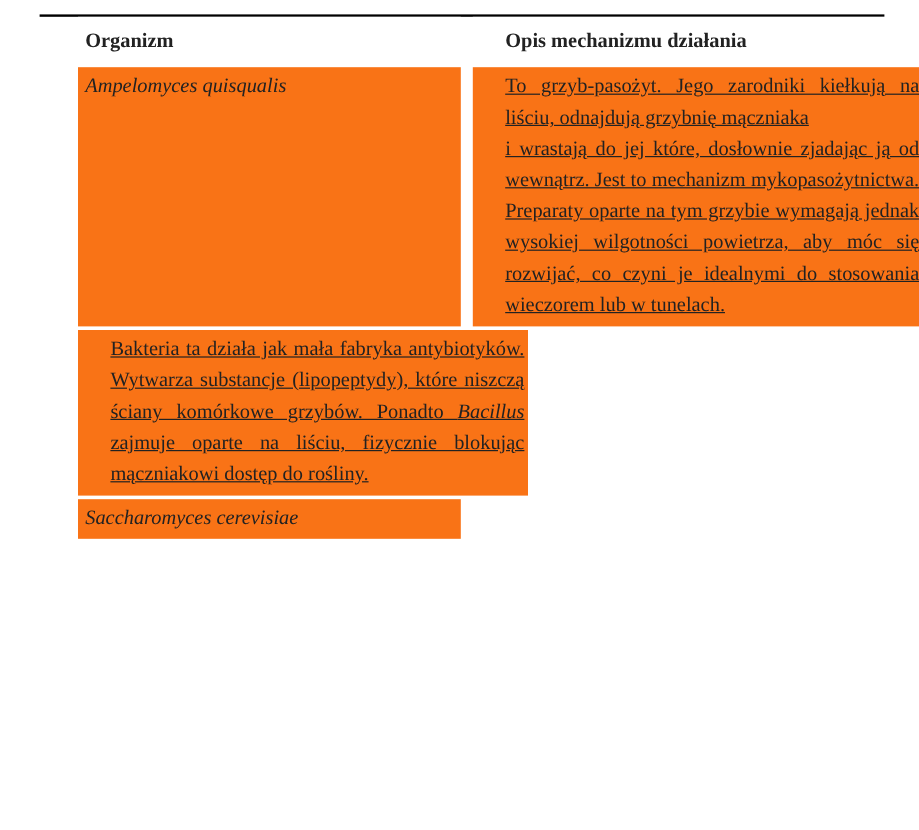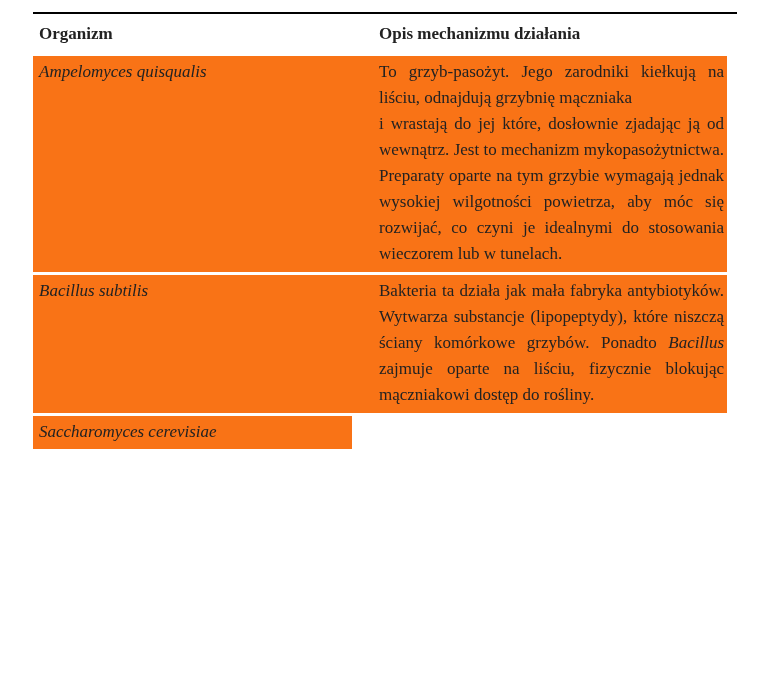--- a/index.html
+++ b/index.html
@@ -17,20 +17,22 @@
   .doc-table {
     position: absolute;
     left: 33px;
     top: 12px;
     width: 704px;
     border-top: 2px solid #000000;
   }
 
   .trow {
     display: flex;
+    gap: 10px;
+    margin-left: 32px;
   }
 
   .body-row { margin-top: 3px; }
 
   .cell {
     font-size: 17px;
     line-height: 26px;
     background: #f97316;
   }
 
@@ -41,21 +43,21 @@
     flex: 0 0 319px;
   }
 
   .cell.desc {
     width: 375px;
     flex: 0 0 375px;
     padding: 3px 3px 5px 27px;
     text-align: justify;
   }
 
-  .cell.desc p { margin: 0; }
+  .cell.desc p { margin: 0; text-decoration: underline; }
   .cell.desc em { font-style: italic; }
 
   .header-row .cell {
     background: #ffffff;
     font-style: normal;
     font-weight: bold;
     text-align: left;
     padding-top: 7px;
     padding-bottom: 6px;
   }
@@ -70,21 +72,20 @@
   </div>
   <div id="table-rows">
       <div class="trow body-row">
         <div class="cell org">Ampelomyces quisqualis</div>
         <div class="cell desc">
           <p><span>To grzyb-pasożyt. Jego zarodniki kiełkują na liściu, odnajdują grzybnię mączniaka</span></p>
           <p><span>i wrastają do jej które, dosłownie zjadając ją od wewnątrz. Jest to mechanizm mykopasożytnictwa. Preparaty oparte na tym grzybie wymagają jednak wysokiej wilgotności powietrza, aby móc się rozwijać, co czyni je idealnymi do stosowania wieczorem lub w tunelach.</span></p>
         </div>
       </div>
       <div class="trow body-row">
-        <div class="cell org">Bacillus subtilis</div>
         <div class="cell desc">
           <p><span>Bakteria ta działa jak mała fabryka antybiotyków. Wytwarza substancje (lipopeptydy), które niszczą ściany komórkowe grzybów. Ponadto </span><em>Bacillus</em><span> zajmuje oparte na liściu, fizycznie blokując mączniakowi dostęp do rośliny.</span></p>
         </div>
       </div>
       <div class="trow body-row">
         <div class="cell org">Saccharomyces cerevisiae</div>
       </div>
     </div>
 </div>
 

